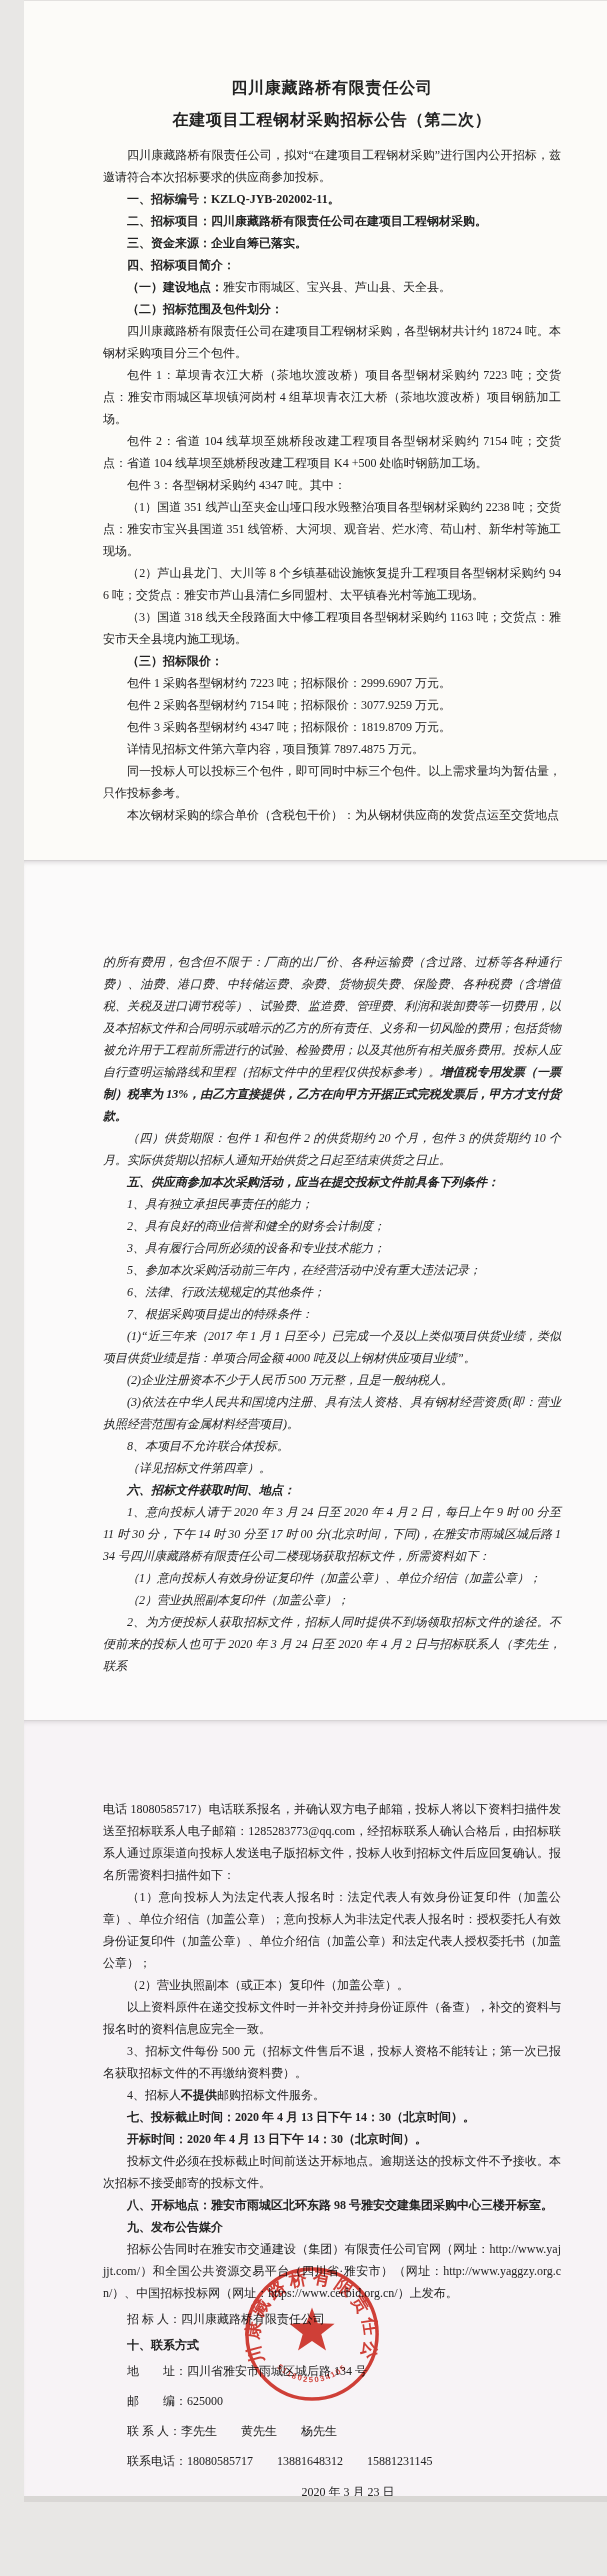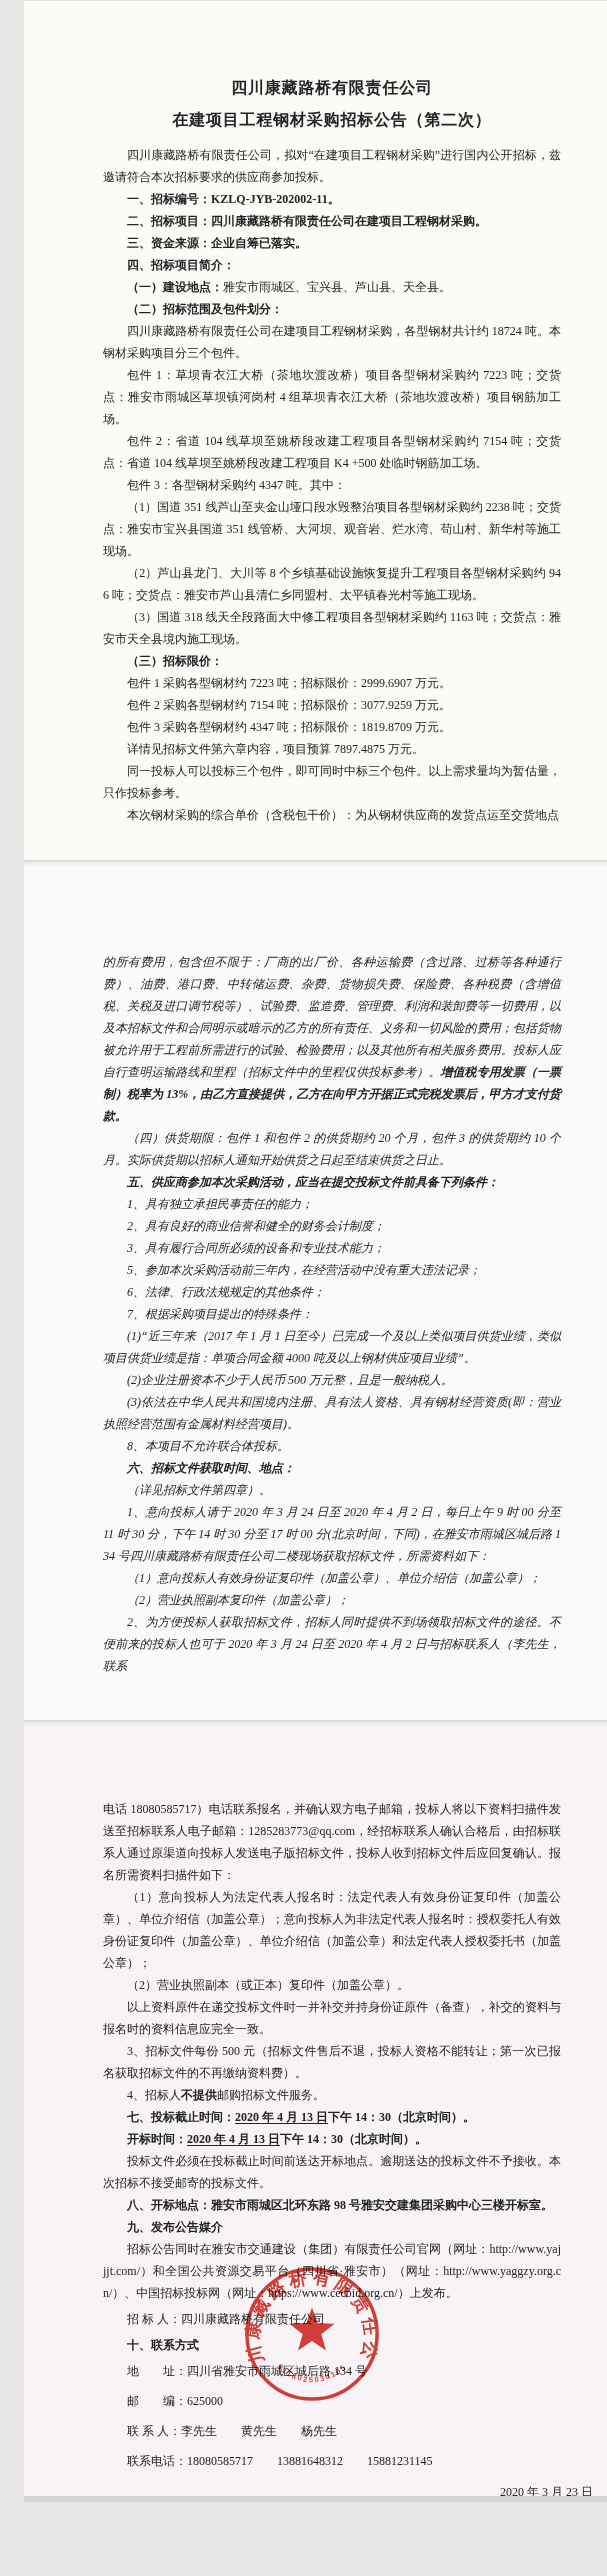--- a/index.html
+++ b/index.html
@@ -13,23 +13,23 @@
   .content{padding:0 70px 0 79px;}
   .page-1 .content{padding-top:71px;}
   .page-2 .content{padding-top:90px;}
   .page-3 .content{padding-top:77px;}
   .title{margin:0;text-align:center;font-size:16px;font-weight:700;line-height:32px;letter-spacing:0.8px;}
   .title-block{margin-bottom:7.6px;}
   .para{margin:0;font-size:12px;line-height:22px;text-align:justify;word-break:break-all;}
   .para.indent{text-indent:2em;}
   .para.flush{text-indent:0;}
   .para.contact{text-indent:2em;line-height:30px;text-align:left;}
-  .para.sign-date{text-align:right;text-indent:0;line-height:33px;margin-right:-32px;}
+  .para.sign-date{text-align:center;text-indent:0;line-height:33px;margin-right:-32px;}
   .b{font-weight:700;}
-  .u{text-decoration:underline;text-underline-offset:2.3px;}
+  .u{text-underline-offset:2.3px;}
   .seal{position:absolute;left:218px;top:543px;width:140px;height:140px;opacity:.86;mix-blend-mode:multiply;}
   .seal-ring{fill:none;stroke:#cf2318;stroke-width:5;}
   .seal-star{fill:#cf2318;}
   .seal-company{font-size:25px;font-weight:700;fill:#cf2318;letter-spacing:6px;}
   .seal-number{font-size:11px;font-weight:700;fill:#cf2318;letter-spacing:2.5px;font-family:"Liberation Sans",sans-serif;}
 </style>
 </head>
 <body>
 
 <div class="doc">
@@ -75,22 +75,22 @@
           <p class="para indent"><span class="">1、具有独立承担民事责任的能力；</span></p>
           <p class="para indent"><span class="">2、具有良好的商业信誉和健全的财务会计制度；</span></p>
           <p class="para indent"><span class="">3、具有履行合同所必须的设备和专业技术能力；</span></p>
           <p class="para indent"><span class="">5、参加本次采购活动前三年内，在经营活动中没有重大违法记录；</span></p>
           <p class="para indent"><span class="">6、法律、行政法规规定的其他条件；</span></p>
           <p class="para indent"><span class="">7、根据采购项目提出的特殊条件：</span></p>
           <p class="para indent"><span class="">(1)“近三年来（2017 年 1 月 1 日至今）已完成一个及以上类似项目供货业绩，类似项目供货业绩是指：单项合同金额 4000 吨及以上钢材供应项目业绩”。</span></p>
           <p class="para indent"><span class="">(2)企业注册资本不少于人民币 500 万元整，且是一般纳税人。</span></p>
           <p class="para indent"><span class="">(3)依法在中华人民共和国境内注册、具有法人资格、具有钢材经营资质(即：营业执照经营范围有金属材料经营项目)。</span></p>
           <p class="para indent"><span class="">8、本项目不允许联合体投标。</span></p>
+          <p class="para indent"><span class="">（详见招标文件第四章）。</span></p>
           <p class="para indent"><span class="b ">六、招标文件获取时间、地点：</span></p>
-          <p class="para indent"><span class="">（详见招标文件第四章）。</span></p>
           <p class="para indent"><span class="">1、意向投标人请于 2020 年 3 月 24 日至 2020 年 4 月 2 日，每日上午 9 时 00 分至 11 时 30 分，下午 14 时 30 分至 17 时 00 分(北京时间，下同)，在雅安市雨城区城后路 134 号四川康藏路桥有限责任公司二楼现场获取招标文件，所需资料如下：</span></p>
           <p class="para indent"><span class="">（1）意向投标人有效身份证复印件（加盖公章）、单位介绍信（加盖公章）；</span></p>
           <p class="para indent"><span class="">（2）营业执照副本复印件（加盖公章）；</span></p>
           <p class="para indent"><span class="">2、为方便投标人获取招标文件，招标人同时提供不到场领取招标文件的途径。不便前来的投标人也可于 2020 年 3 月 24 日至 2020 年 4 月 2 日与招标联系人（李先生，联系</span></p>
         </div>
     </div>
   </section>
 
   <section class="page page-3">
     <div class="content">

